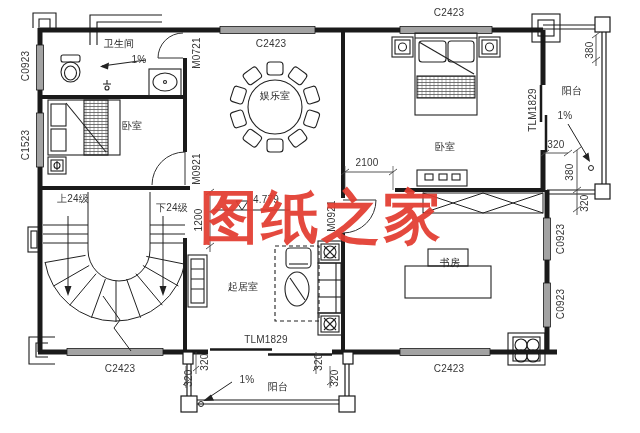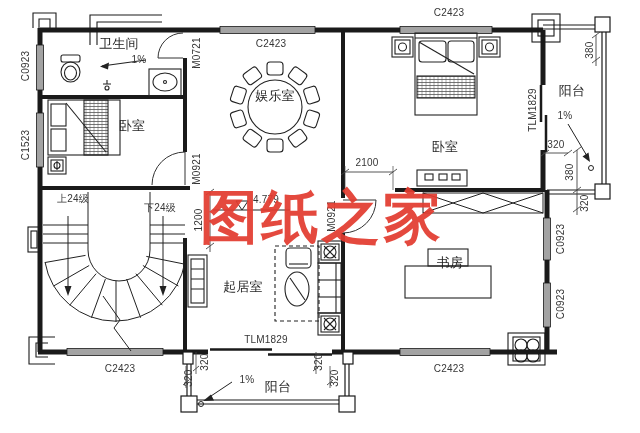--- a/index.html
+++ b/index.html
@@ -3,21 +3,21 @@
 <meta charset="utf-8">
 <style>
   html,body{margin:0;padding:0;background:#fff;}
   #plan{position:relative;width:640px;height:433px;background:#ffffff;overflow:hidden;
         font-family:"Liberation Sans","DejaVu Sans",sans-serif;}
   #plan svg{position:absolute;left:0;top:0;}
   .lbl{position:absolute;font-size:10.5px;color:#2b2b2b;white-space:nowrap;
        transform:translate(-50%,-50%);letter-spacing:0.2px;}
   .lbl.v{transform:translate(-50%,-50%) rotate(-90deg);}
   .lbl.dim{font-size:10px;color:#363636;}
-  .lbl.room{font-size:13px;color:#1f1f1f;}
+  .lbl.room{font-size:10px;color:#1f1f1f;}
   .wm{position:absolute;left:322px;top:218px;transform:translate(-50%,-50%);
       font-size:58px;font-weight:bold;color:#e23c30;letter-spacing:3px;opacity:.93;
       font-family:"DejaVu Serif","Liberation Serif",serif;white-space:nowrap;}
 </style>
 </head>
 <body>
 
 <div id="plan">
 
 <svg width="640" height="433" viewBox="0 0 640 433">
@@ -284,21 +284,21 @@
 <span class="lbl v dim" style="left:532px;top:110px">TLM1829</span>
 <span class="lbl room" style="left:572px;top:91px">阳台</span>
 <span class="lbl dim" style="left:565px;top:115px">1%</span>
 <span class="lbl v dim" style="left:589px;top:50px">380</span>
 <span class="lbl dim" style="left:556px;top:144px">320</span>
 <span class="lbl v dim" style="left:569px;top:172px">380</span>
 <span class="lbl v dim" style="left:584px;top:203px">320</span>
 <span class="lbl room" style="left:132px;top:126px">卧室</span>
 <span class="lbl v dim" style="left:196px;top:169px">M0921</span>
 <span class="lbl dim" style="left:73px;top:199px">上24级</span>
-<span class="lbl dim" style="left:160px;top:208px">下24级</span>
+<span class="lbl dim" style="left:172px;top:208px">下24级</span>
 <span class="lbl v dim" style="left:198px;top:220px">1200</span>
 <span class="lbl dim" style="left:266px;top:199px">4.779</span>
 <span class="lbl v dim" style="left:331px;top:216px">M0921</span>
 <span class="lbl room" style="left:450px;top:263px">书房</span>
 <span class="lbl v dim" style="left:560px;top:239px">C0923</span>
 <span class="lbl v dim" style="left:560px;top:304px">C0923</span>
 <span class="lbl room" style="left:243px;top:287px">起居室</span>
 <span class="lbl dim" style="left:266px;top:339px">TLM1829</span>
 <span class="lbl dim" style="left:120px;top:368px">C2423</span>
 <span class="lbl dim" style="left:449px;top:368px">C2423</span>

